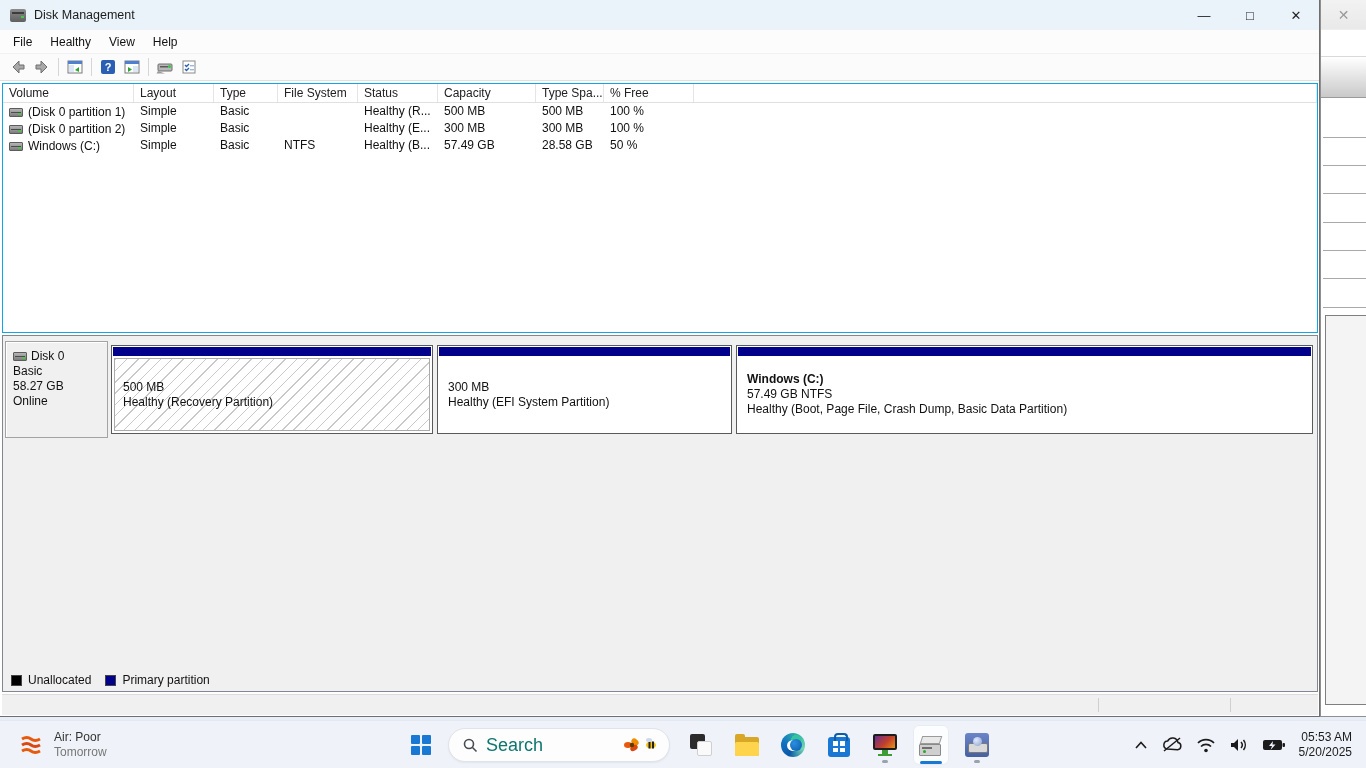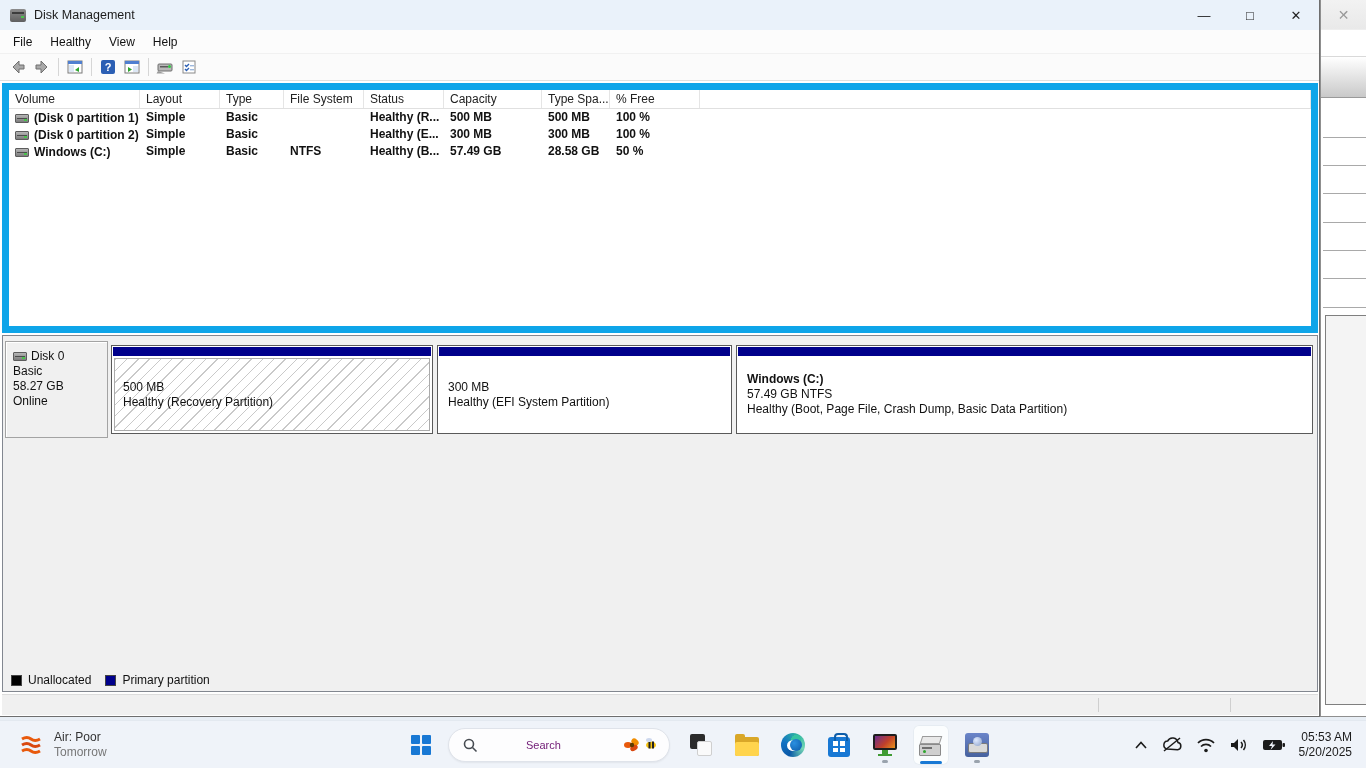--- a/index.html
+++ b/index.html
@@ -36,27 +36,27 @@
     border-bottom:1px solid #f1f1f1; }
   .menu-item { padding:3px 9px; font-size:12px; color:#111; }
 
   .toolbar { height:27px; display:flex; align-items:center; padding-left:6px; background:#fbfbfb;
     border-bottom:1px solid #e0e0e0; }
   .tbtn { width:24px; height:22px; display:flex; align-items:center; justify-content:center; }
   .tsep { width:1px; height:18px; background:#d6d6d6; margin:0 4px; }
 
   
   .toppane { position:absolute; left:2px; top:83px; width:1316px; height:250px; background:#fff;
-    border:7px solid #0ea5e9; overflow:hidden; }
+    border:1px solid #0ea5e9; overflow:hidden; }
   .lv-grid { display:grid; grid-template-columns:131px 80px 64px 80px 80px 98px 68px 90px 1fr; }
   .lv-head { height:19px; border-bottom:1px solid #e0e0e0; }
   .lv-head .hcell { padding:2px 4px 0 6px; border-right:1px solid #e5e5e5; font-size:12px; color:#222;
     white-space:nowrap; overflow:hidden; }
   .lv-row { height:17px; }
-  .lv-row .cell { padding:1px 4px 0 6px; font-size:12px; white-space:nowrap; overflow:hidden;font-weight:bold; }
+  .lv-row .cell { padding:1px 4px 0 6px; font-size:12px; white-space:nowrap; overflow:hidden; }
   .vol-cell { display:flex; align-items:center; gap:5px; }
   .vicon { width:14px; height:9px; flex:0 0 14px; position:relative;
     background:linear-gradient(#b5b5b5,#7d7d7d); border:1px solid #5c5c5c; border-radius:1px; }
   .vicon::before { content:""; position:absolute; left:1px; top:3px; right:1px; height:1px; background:#4c4c4c; }
   .vicon::after { content:""; position:absolute; right:1px; bottom:1px; width:3px; height:2px; background:#49c44c; }
 
   
   .bottompane { position:absolute; left:2px; top:335px; width:1316px; height:357px;
     background:#f0f0f0; border:1px solid #828790; }
   .disk-row { position:absolute; left:1px; top:5px; width:1312px; height:97px; }
@@ -91,21 +91,21 @@
   .w-line1 { font-size:12px; color:#333; line-height:15px; }
   .w-line2 { font-size:12px; color:#777; line-height:15px; }
 
   .tb-center { position:absolute; left:403px; top:0; height:48px; display:flex; align-items:center; gap:9px; }
   .start-btn { width:36px; height:40px; display:flex; align-items:center; justify-content:center; border-radius:6px; }
   .win-logo { width:20px; height:20px; display:grid; grid-template-columns:9px 9px; grid-template-rows:9px 9px; gap:2px; }
   .win-logo span { background:#1878d4; border-radius:1px; }
 
   .search-pill { width:222px; height:34px; background:#fdfdfe; border:1px solid #dfe3ea; border-radius:17px;
     display:flex; align-items:center; padding:0 10px 0 14px; gap:8px; box-shadow:0 1px 2px rgba(0,0,0,.06); }
-  .search-text { color:#701a75; font-size:11px; flex:1;margin-left:40px; }
+  .search-text { color:#0f766e; font-size:18px; flex:1; }
   .pill-emoji { display:flex; gap:2px; }
 
   .tb-icons { display:flex; align-items:center; gap:10px; margin-left:4px; }
   .tbi { width:36px; height:40px; display:flex; align-items:center; justify-content:center;
     border-radius:6px; position:relative; }
   .tbi.active { background:#fbfdfe; box-shadow:0 0 0 1px #e6ecf2 inset; }
   .tbi.active::after { content:""; position:absolute; bottom:1px; left:7px; width:22px; height:3px;
     border-radius:2px; background:#1878d4; }
   .tbi.running::after { content:""; position:absolute; bottom:2px; left:15px; width:6px; height:3px;
     border-radius:2px; background:#9aa3ad; }

